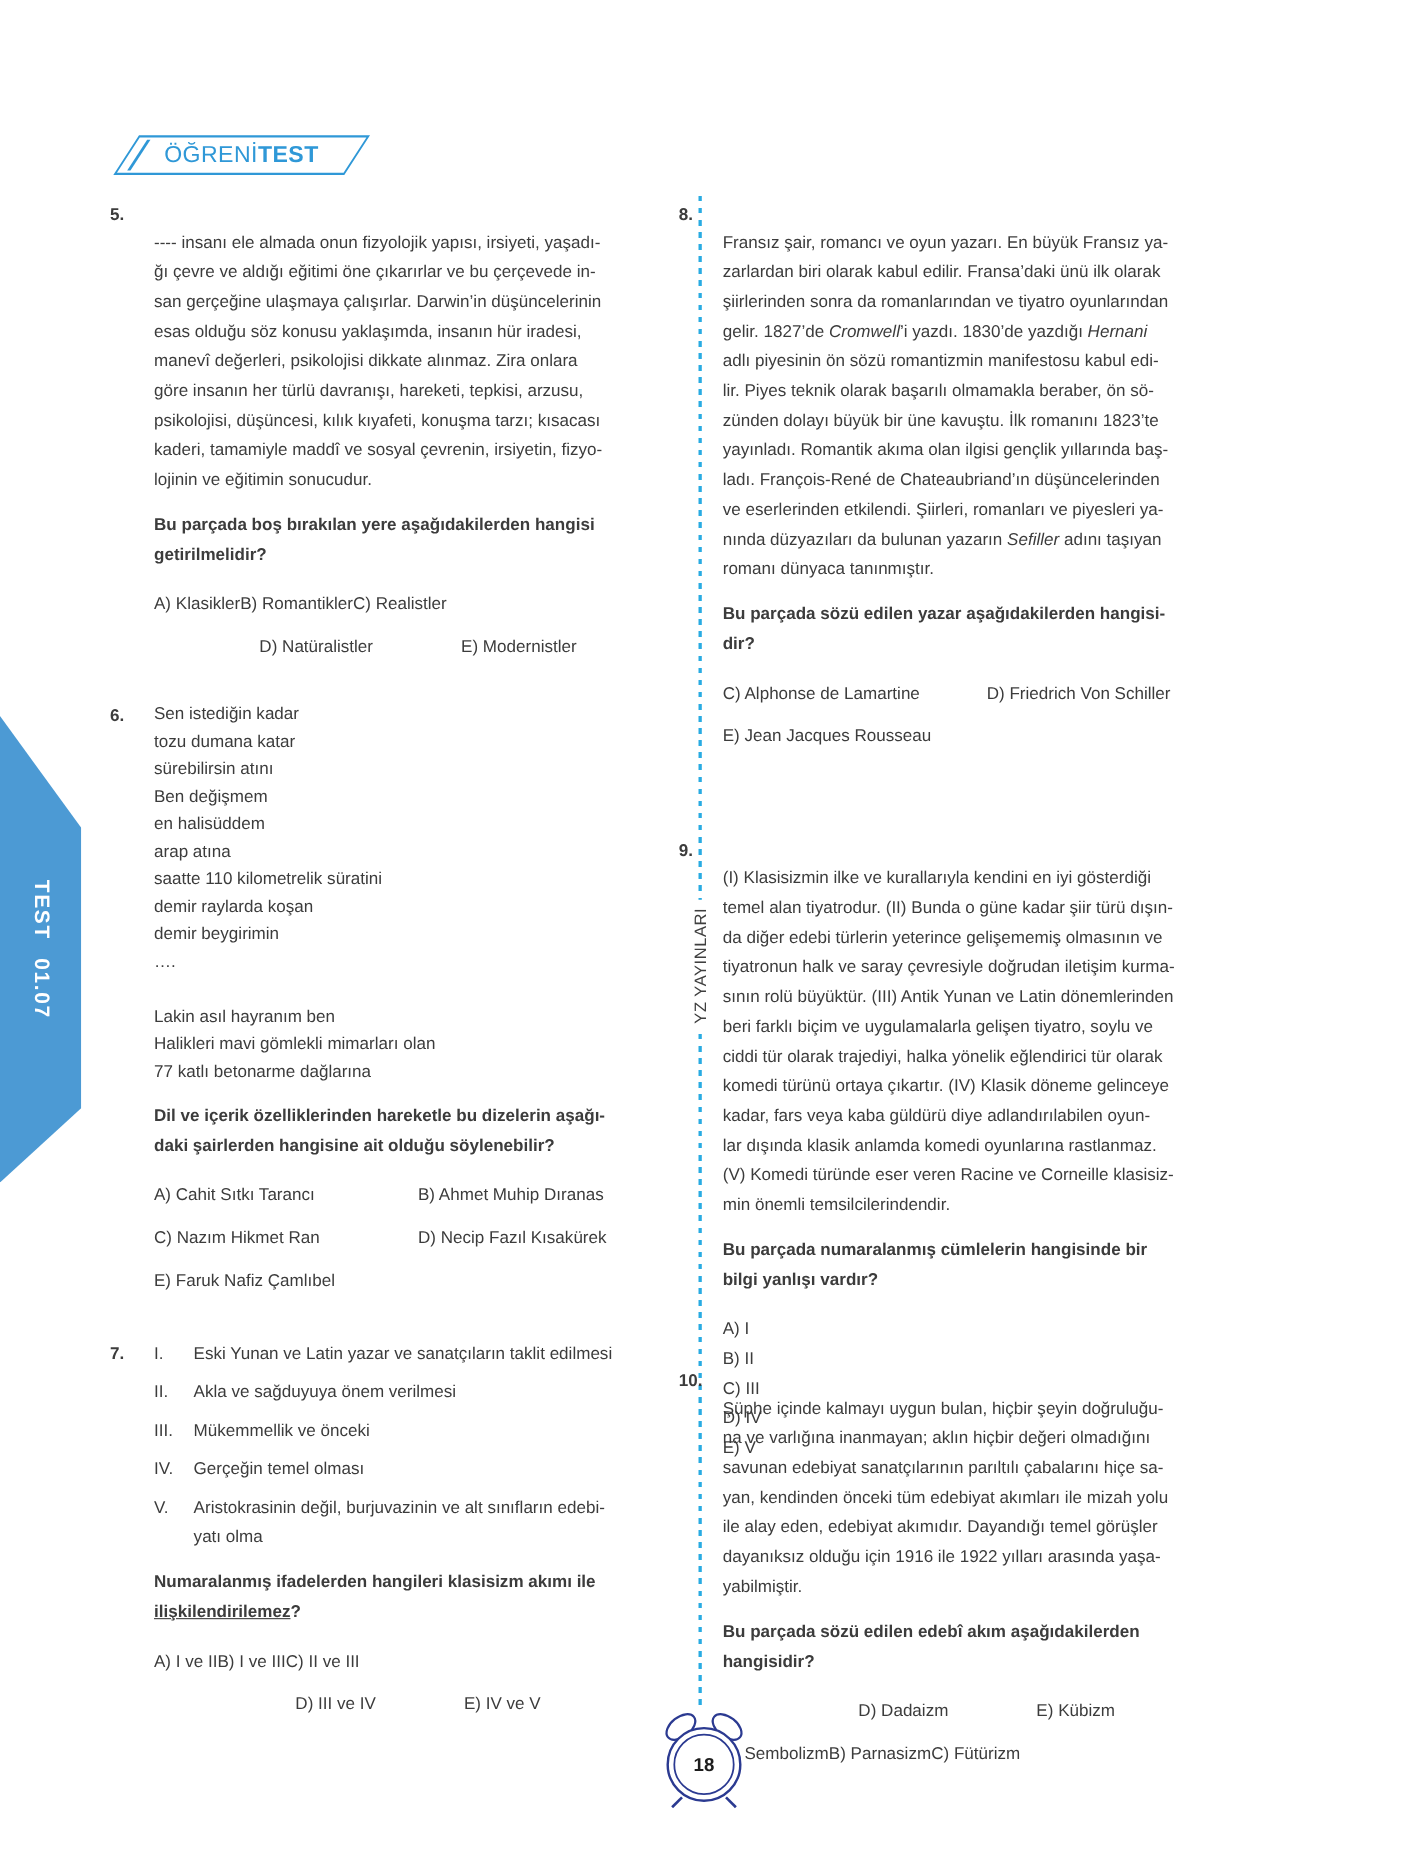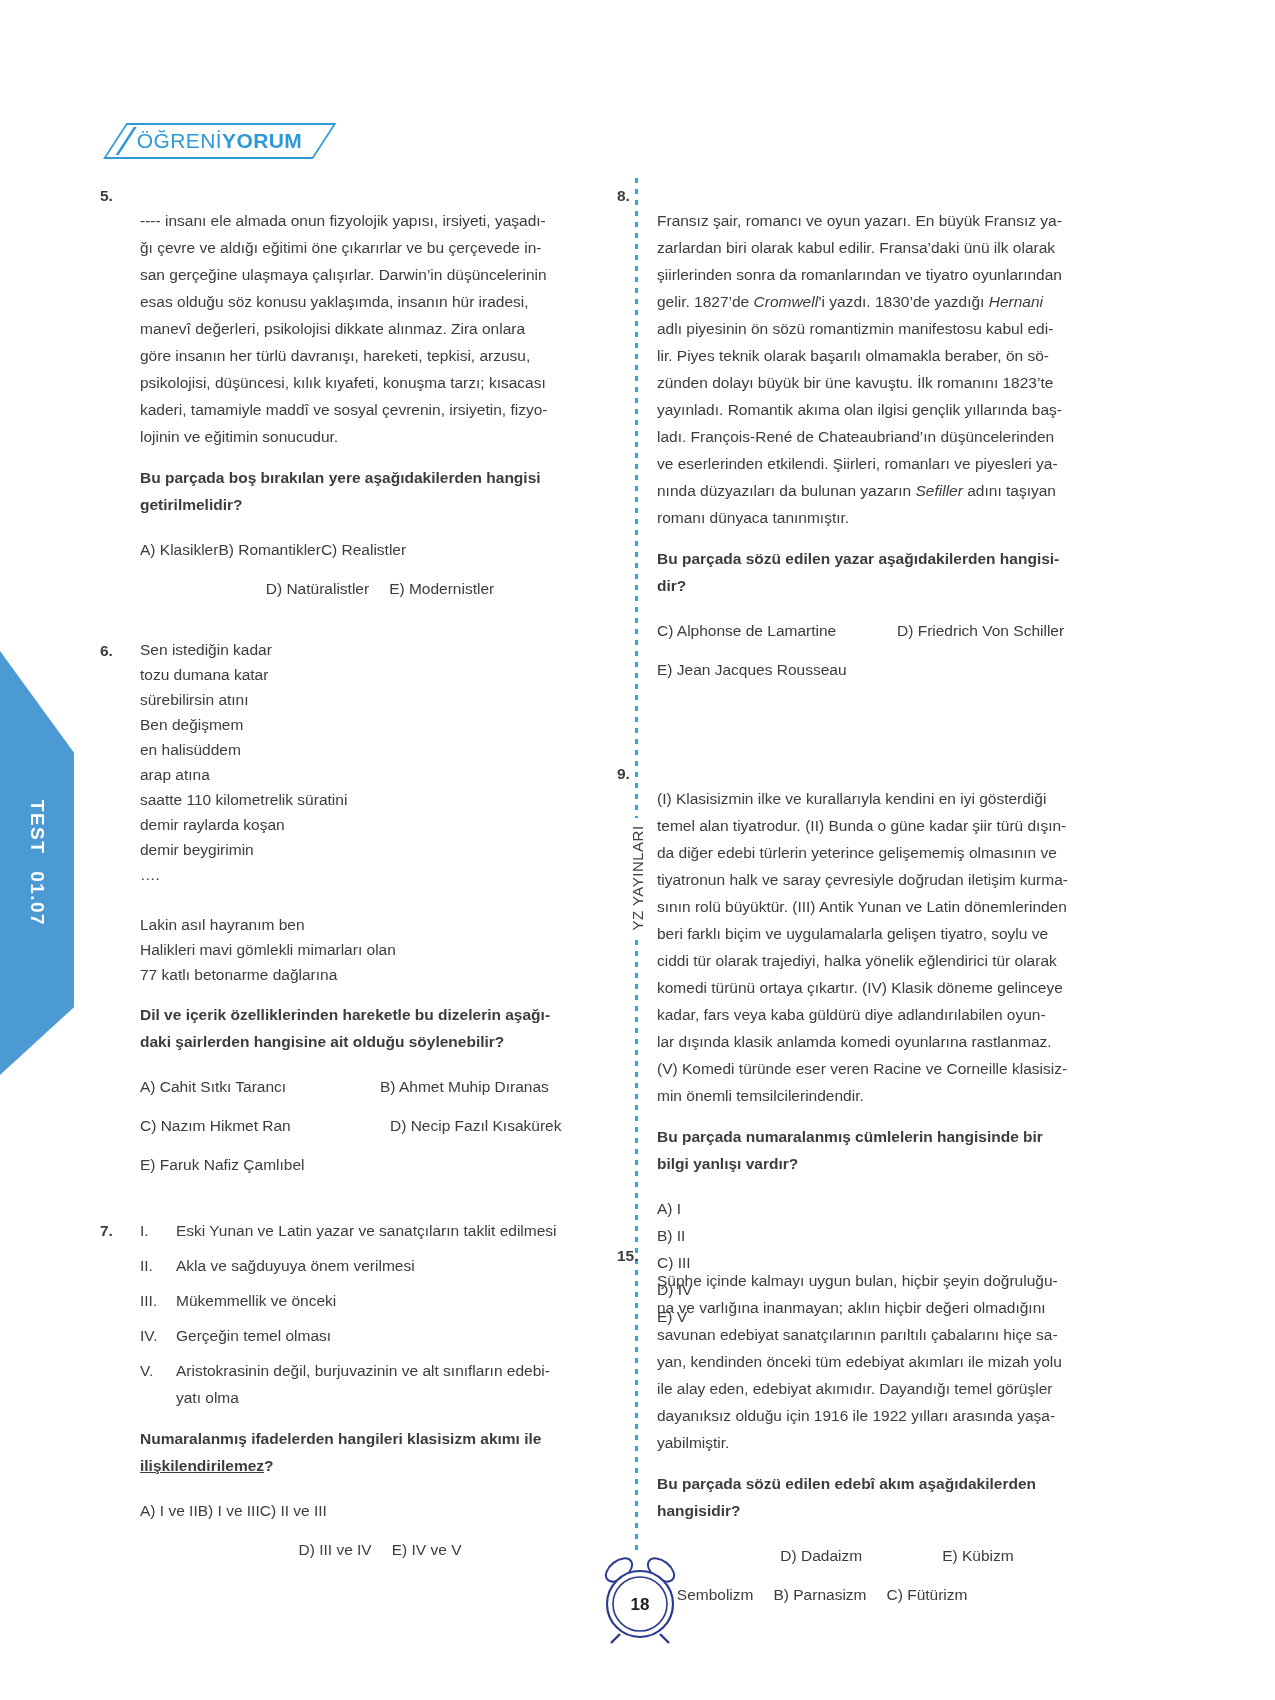--- a/index.html
+++ b/index.html
@@ -33,41 +33,41 @@
   
   .col{position:absolute;top:0;width:520px;font-size:15.5px;line-height:27px;}
   .col-left{left:100px;}
   .col-right{left:617px;}
   .q{position:absolute;left:0;width:520px;padding-left:40px;box-sizing:border-box;}
   .qnum{position:absolute;left:0;top:0;font-weight:bold;}
   .qbody{white-space:pre-line;margin-top:25px;}
   .poem{white-space:pre-line;line-height:25px;}
   .stem{font-weight:bold;margin-top:14px;white-space:pre-line;}
   .opts{margin-top:18px;}
-  .opts + .opts{margin-top:12px;gap:20px;}
+  .opts + .opts{margin-top:12px;}
   .row3{display:flex;justify-content:flex-start;}
   .row2c{display:flex;justify-content:center;gap:80px;}
   .row2g{display:grid;grid-template-columns:1fr 1fr;}
   .row1c{text-align:left;}
   .row5{display:flex;justify-content:space-between;max-width:445px;flex-direction:column;}
   .items{margin:0;}
   .item{display:flex;margin-bottom:8px;}
   .item .rn{width:36px;flex:none;}
   .item .it{white-space:pre-line;}
   
   .clock{position:absolute;left:594px;top:1552px;}
 </style>
 </head>
 <body>
 
 <div class="logo">
   <div class="logo-box">
     <div class="logo-slash"></div>
   </div>
-  <div class="logo-text"><span>ÖĞRENİ</span><span class="bold">YORUM</span></div>
+  <div class="logo-text"><span>ÖĞRENİ</span><span class="bold">TEST</span></div>
 </div>
 
 <div class="test-banner">
   <span>TEST  01.07</span>
 </div>
 
 <div class="divider-seg divider-top"></div>
 <div class="publisher">YZ YAYINLARI</div>
 <div class="divider-seg divider-bottom"></div>
 
@@ -214,21 +214,21 @@
     <div class="opts row5">
       <span>A) I</span>
       <span>B) II</span>
       <span>C) III</span>
       <span>D) IV</span>
       <span>E) V</span>
     </div>
   </div>
 
   <div class="q" style="top:1242px;">
-    <span class="qnum">15.</span>
+    <span class="qnum">10.</span>
     <div class="qbody">Şüphe içinde kalmayı uygun bulan, hiçbir şeyin doğruluğu-
 na ve varlığına inanmayan; aklın hiçbir değeri olmadığını
 savunan edebiyat sanatçılarının parıltılı çabalarını hiçe sa-
 yan, kendinden önceki tüm edebiyat akımları ile mizah yolu
 ile alay eden, edebiyat akımıdır. Dayandığı temel görüşler
 dayanıksız olduğu için 1916 ile 1922 yılları arasında yaşa-
 yabilmiştir.</div>
     <div class="stem">Bu parçada sözü edilen edebî akım aşağıdakilerden
 hangisidir?</div>
     <div class="opts row2c">

